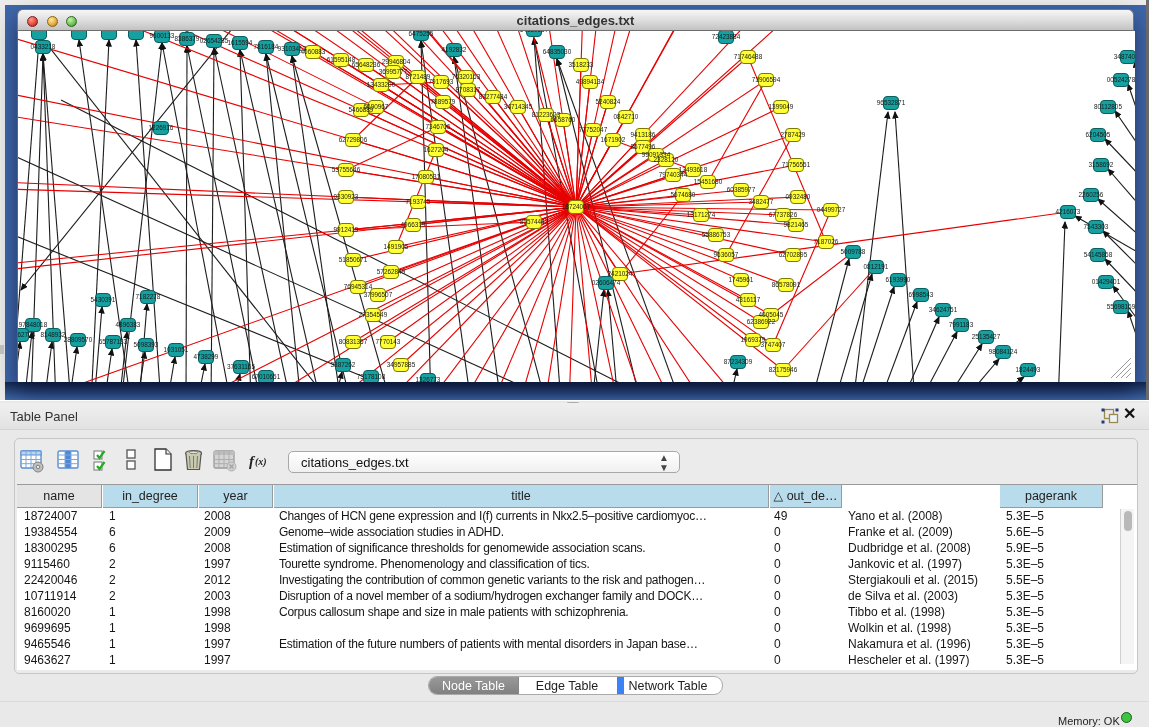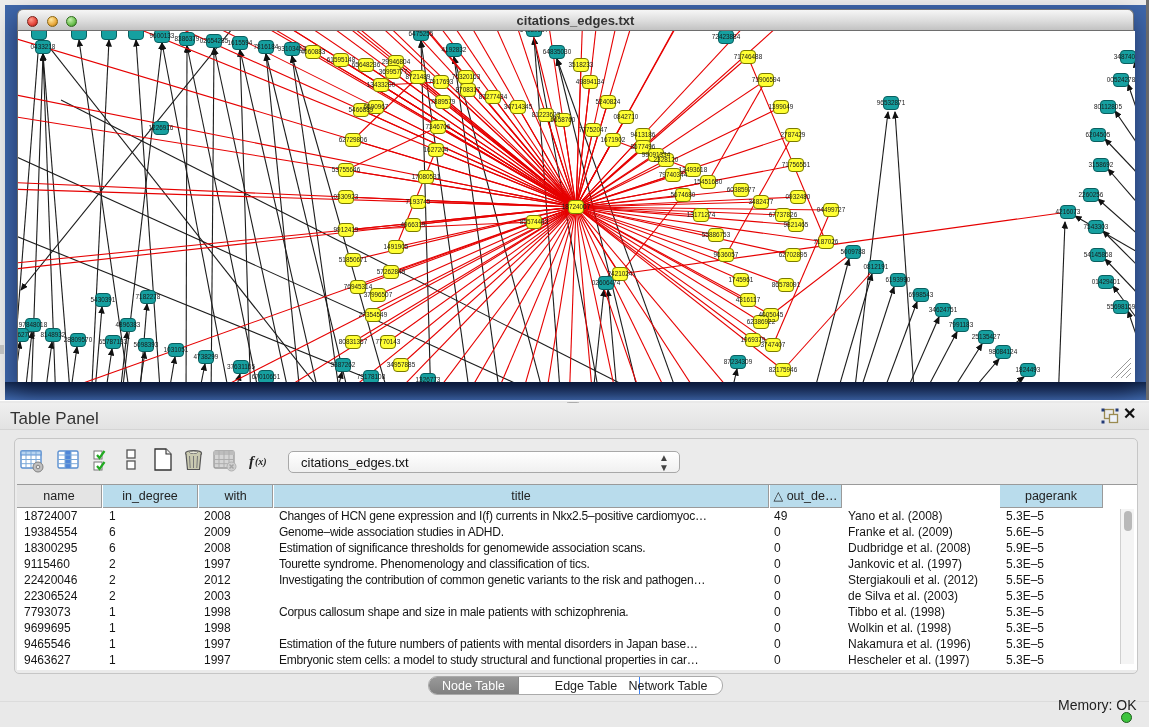--- a/index.html
+++ b/index.html
@@ -9,40 +9,40 @@
 #win{position:absolute;left:17px;top:9px;width:1117px;height:373px;border-radius:6px 6px 0 0;box-shadow:0 10px 22px rgba(0,0,25,.5)}
 #titlebar{position:absolute;left:0;top:0;width:1117px;height:22px;border-radius:6px 6px 0 0;background:linear-gradient(#f6f6f6,#dcdcdc 55%,#c2c2c2);border:1px solid #777;border-bottom:1px solid #6e6e6e}
 #title{position:absolute;left:0;top:3px;width:100%;text-align:center;font-size:13px;font-weight:bold;color:#333}
 .tl{position:absolute;top:6px;width:11px;height:11px;border-radius:50%}
 #tl1{left:9px;background:radial-gradient(circle at 35% 30%,#ff9a8a,#e3443a 60%,#8e1a12);border:1px solid #7a2018}
 #tl2{left:28.5px;background:radial-gradient(circle at 35% 30%,#ffe9a0,#e9a93d 60%,#9a6a10);border:1px solid #8a650f}
 #tl3{left:48px;background:radial-gradient(circle at 35% 30%,#c6f0b0,#6cc04f 60%,#2e7a1e);border:1px solid #2e6a1c}
 #graphwrap{position:absolute;left:17px;top:31px;width:1117px;height:351px;background:#fff;border-left:1px solid #666;border-right:1px solid #666}
 #bottompanel{position:absolute;left:0;top:400px;width:1149px;height:327px;background:#e9e9e9;border-top:1px solid #fff}
 #tpheader{position:absolute;left:0;top:2px;width:100%;height:27px;background:linear-gradient(#efefef,#e2e2e2);border-bottom:1px solid #d4d4d4}
-#tpheader .t{position:absolute;left:10px;top:6px;font-size:17px;color:#333}
+#tpheader .t{position:absolute;left:10px;top:6px;font-size:13px;color:#333}
 #floaticon{position:absolute;left:1101px;top:5px}
 #closex{position:absolute;left:1123px;top:1px;font-size:16px;font-weight:bold;color:#111}
 #panel{position:absolute;left:14px;top:37px;width:1124px;height:236px;background:#ebebeb;border:1px solid #c6c6c6;border-radius:5px}
 #toolbar{position:absolute;left:0;top:8px;width:280px;height:36px}
 #combo{position:absolute;left:273px;top:12px;width:392px;height:22px;background:linear-gradient(#ffffff,#f0f0f0);border:1px solid #a8a8a8;border-radius:5px;font-size:13px;color:#111;padding:3px 0 0 12px}
 #combo .arr{position:absolute;right:10px;top:1px;font-size:10px;color:#444;line-height:10px}
 #tablearea{position:absolute;left:2px;top:45px;width:1120px;height:186px;background:#fff;border-top:1px solid #9a9a9a}
 .th{position:absolute;top:0;height:23px;border-right:1px solid #9a9a9a;border-bottom:1px solid #9a9a9a;background:#b9dcec;font-size:12.5px;color:#222;text-align:center;line-height:23px}
 .tr{position:absolute;left:0;width:1100px;height:16px;font-size:12px;color:#151515}
 .tr span{position:absolute;top:1px;white-space:nowrap}
 #vscroll{position:absolute;left:1103px;top:24px;width:14px;height:155px;background:#f4f4f4;border-left:1px solid #d0d0d0}
 #vthumb{position:absolute;left:3px;top:2px;width:8px;height:20px;background:#b9b9b9;border-radius:4px}
 #tabs{position:absolute;left:428px;top:275px;width:295px;height:19px;background:#fff;border:1px solid #aaa;border-radius:9px;overflow:hidden}
 .seg{position:absolute;top:0;height:19px;font-size:12.5px;line-height:18px;text-align:center;color:#222}
 #seg1{left:0;width:90px;background:linear-gradient(#999,#7e7e7e);color:#fff;border-right:1px solid #888}
-#seg2{left:104px;width:107px;border-right:1px solid #3b82f6}
+#seg2{left:88px;width:107px;border-right:7px solid #3b82f6}
 #seg3{left:183px;width:112px}
 #statusline{position:absolute;left:0;top:300px;width:100%;height:1px;background:#dcdcdc}
-#memory{position:absolute;left:1058px;top:296px;font-size:14px;color:#222}
+#memory{position:absolute;left:1058px;top:314px;font-size:11px;color:#222}
 #memdot{position:absolute;left:1121px;top:311px;width:11px;height:11px;border-radius:50%;background:#3ec43e;border:1.5px solid #1d5c1d}
 #lmark{position:absolute;left:0px;top:345px;width:4px;height:9px;background:#bdbdbd}
 </style></head><body>
 <div id="root">
   <div id="desktop"></div>
   <div id="shadowband"></div>
   <div id="rstrip"></div>
   <div id="win">
     <div id="titlebar">
       <div id="title">citations_edges.txt</div>
@@ -611,21 +611,21 @@
               <circle cx="17.5" cy="15.5" r="4.5" fill="#cfcfcf" stroke="#b0b0b0"></circle>
               <path d="M15.5,13.5 l4,4 M19.5,13.5 l-4,4" stroke="#a5a5a5" stroke-width="1.4"></path>
             </g>
             <text x="234" y="19" font-family="Liberation Serif, serif" font-style="italic" font-weight="bold" font-size="15" fill="#222">f</text>
             <text x="240" y="18" font-family="Liberation Serif, serif" font-style="italic" font-weight="bold" font-size="10" fill="#222">(x)</text>
           </svg></div>
       <div id="combo">citations_edges.txt<span class="arr">▲<br>▼</span></div>
       <div id="tablearea">
         <div class="th" style="left:0;width:85px;background:#e4e4e4">name</div>
         <div class="th" style="left:86px;width:95px">in_degree</div>
-        <div class="th" style="left:182px;width:74px">with</div>
+        <div class="th" style="left:182px;width:74px">year</div>
         <div class="th" style="left:257px;width:495px">title</div>
         <div class="th" style="left:753px;width:72px">△ out_de…</div>
         <div class="th" style="left:983px;width:103px">pagerank</div>
         <div id="vscroll">
             <div id="vthumb"></div>
           </div>
       </div>
     </div>
     <div id="tabs">
       <div class="seg" id="seg1">Node Table</div>
@@ -672,33 +672,34 @@
         <span style="left:774px">0</span>
         <span style="left:848px">Jankovic et al. (1997)</span>
         <span style="left:1006px">5.3E–5</span>
       </div>
       <div class="tr" style="top:572px">
         <span style="left:24px">22420046</span>
         <span style="left:109px">2</span>
         <span style="left:204px">2012</span>
         <span style="left:279px;letter-spacing:-0.25px">Investigating the contribution of common genetic variants to the risk and pathogen…</span>
         <span style="left:774px">0</span>
-        <span style="left:848px">Stergiakouli et al. (2012)</span>
+        <span style="left:848px">Stergiakouli et al. (2015)</span>
         <span style="left:1006px">5.5E–5</span>
       </div>
       <div class="tr" style="top:588px">
-        <span style="left:24px">22306524</span>
+        <span style="left:24px">10711914</span>
         <span style="left:109px">2</span>
         <span style="left:204px">2003</span>
+        <span style="left:279px;letter-spacing:-0.25px">Disruption of a novel member of a sodium/hydrogen exchanger family and DOCK…</span>
         <span style="left:774px">0</span>
         <span style="left:848px">de Silva et al. (2003)</span>
         <span style="left:1006px">5.3E–5</span>
       </div>
       <div class="tr" style="top:604px">
-        <span style="left:24px">7793073</span>
+        <span style="left:24px">8160020</span>
         <span style="left:109px">1</span>
         <span style="left:204px">1998</span>
         <span style="left:279px;letter-spacing:-0.25px">Corpus callosum shape and size in male patients with schizophrenia.</span>
         <span style="left:774px">0</span>
         <span style="left:848px">Tibbo et al. (1998)</span>
         <span style="left:1006px">5.3E–5</span>
       </div>
       <div class="tr" style="top:620px">
         <span style="left:24px">9699695</span>
         <span style="left:109px">1</span>
@@ -713,19 +714,18 @@
         <span style="left:204px">1997</span>
         <span style="left:279px;letter-spacing:-0.25px">Estimation of the future numbers of patients with mental disorders in Japan base…</span>
         <span style="left:774px">0</span>
         <span style="left:848px">Nakamura et al. (1996)</span>
         <span style="left:1006px">5.3E–5</span>
       </div>
       <div class="tr" style="top:652px">
         <span style="left:24px">9463627</span>
         <span style="left:109px">1</span>
         <span style="left:204px">1997</span>
-        <span style="left:279px;letter-spacing:-0.25px">Embryonic stem cells: a model to study structural and functional properties in car…</span>
         <span style="left:774px">0</span>
         <span style="left:848px">Hescheler et al. (1997)</span>
         <span style="left:1006px">5.3E–5</span>
       </div>
     </div>
 </div>
 
 </body></html>

